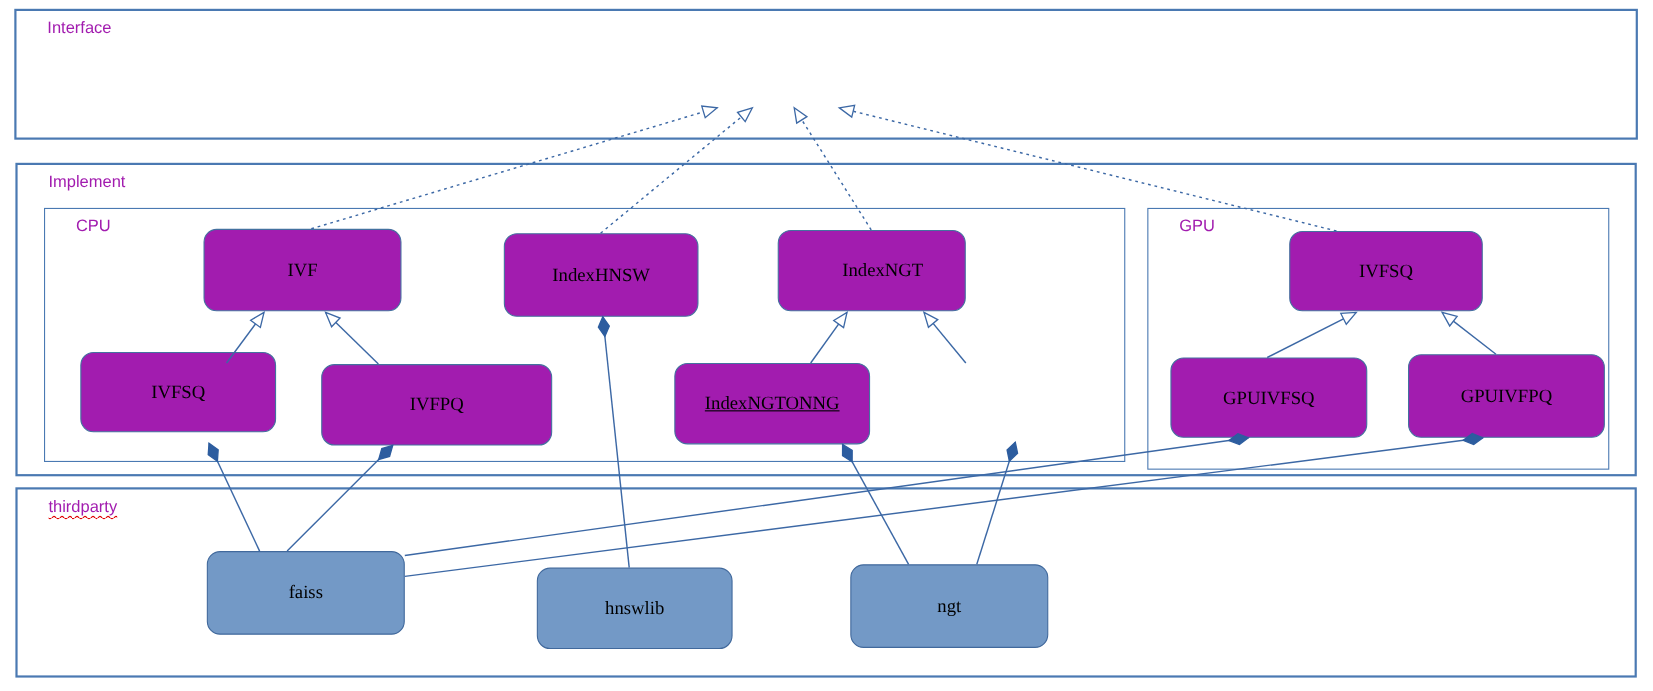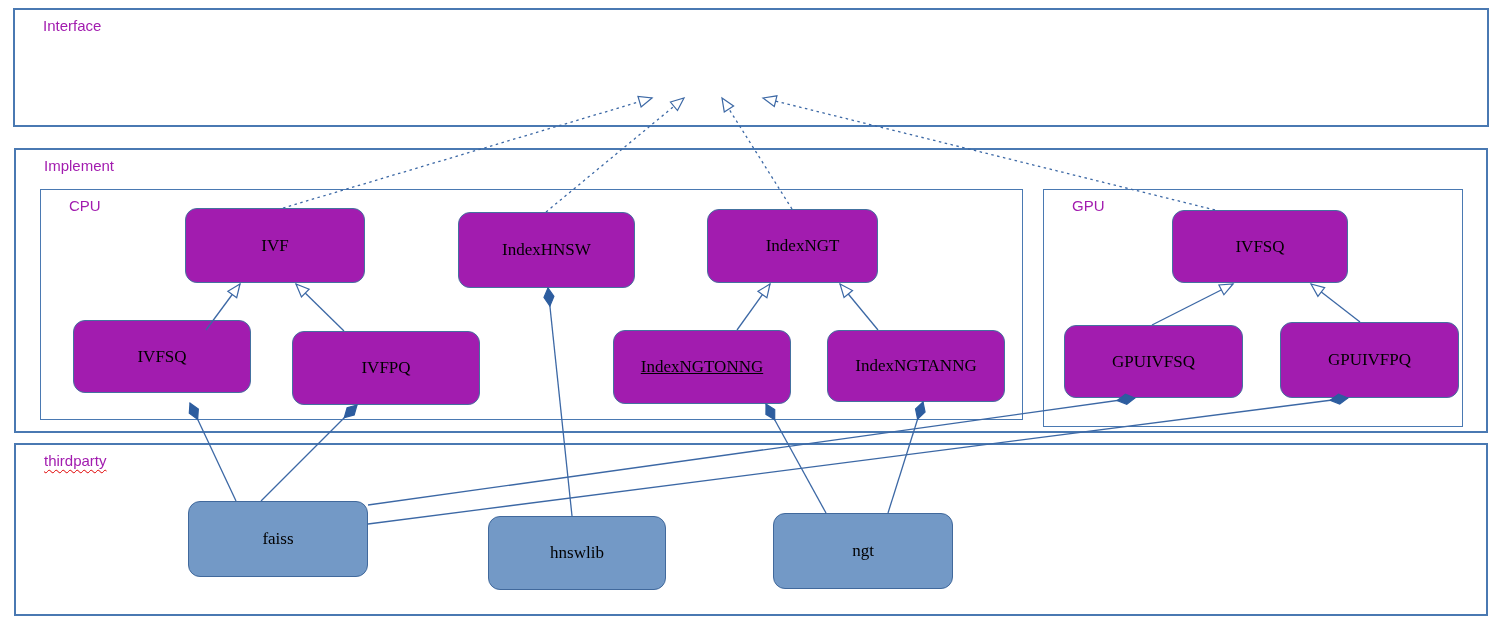--- a/index.html
+++ b/index.html
@@ -61,28 +61,25 @@
     </div>
     <div class="node impl" style="left: 707px; top: 209px; width: 171px; height: 74px; padding-left: 20px;">
       <span>IndexNGT</span>
     </div>
     <div class="node impl" style="left: 1172px; top: 210px; width: 176px; height: 73px;">
       <span>IVFSQ</span>
     </div>
     <div class="node impl" style="left: 73px; top: 320px; width: 178px; height: 73px;">
       <span>IVFSQ</span>
     </div>
-    <div class="node impl" style="left: 292px; top: 331px; width: 188px; height: 74px;">
+    <div class="node impl" style="left: 292px; top: 331px; width: 210px; height: 74px;">
       <span>IVFPQ</span>
     </div>
     <div class="node impl" style="left: 613px; top: 330px; width: 178px; height: 74px; text-decoration: underline;">
       <span>IndexNGTONNG</span>
-    </div>
-    <div class="node impl" style="left: 827px; top: 330px; width: 178px; height: 72px;">
-      <span>IndexNGTANNG</span>
     </div>
     <div class="node impl" style="left: 1064px; top: 325px; width: 179px; height: 73px;">
       <span>GPUIVFSQ</span>
     </div>
     <div class="node impl" style="left: 1267px; top: 322px; width: 179px; height: 76px; margin-left: 13px;">
       <span>GPUIVFPQ</span>
     </div>
     <div class="node thirdparty" style="left: 188px; top: 501px; width: 180px; height: 76px;">
       <span>faiss</span>
     </div>

